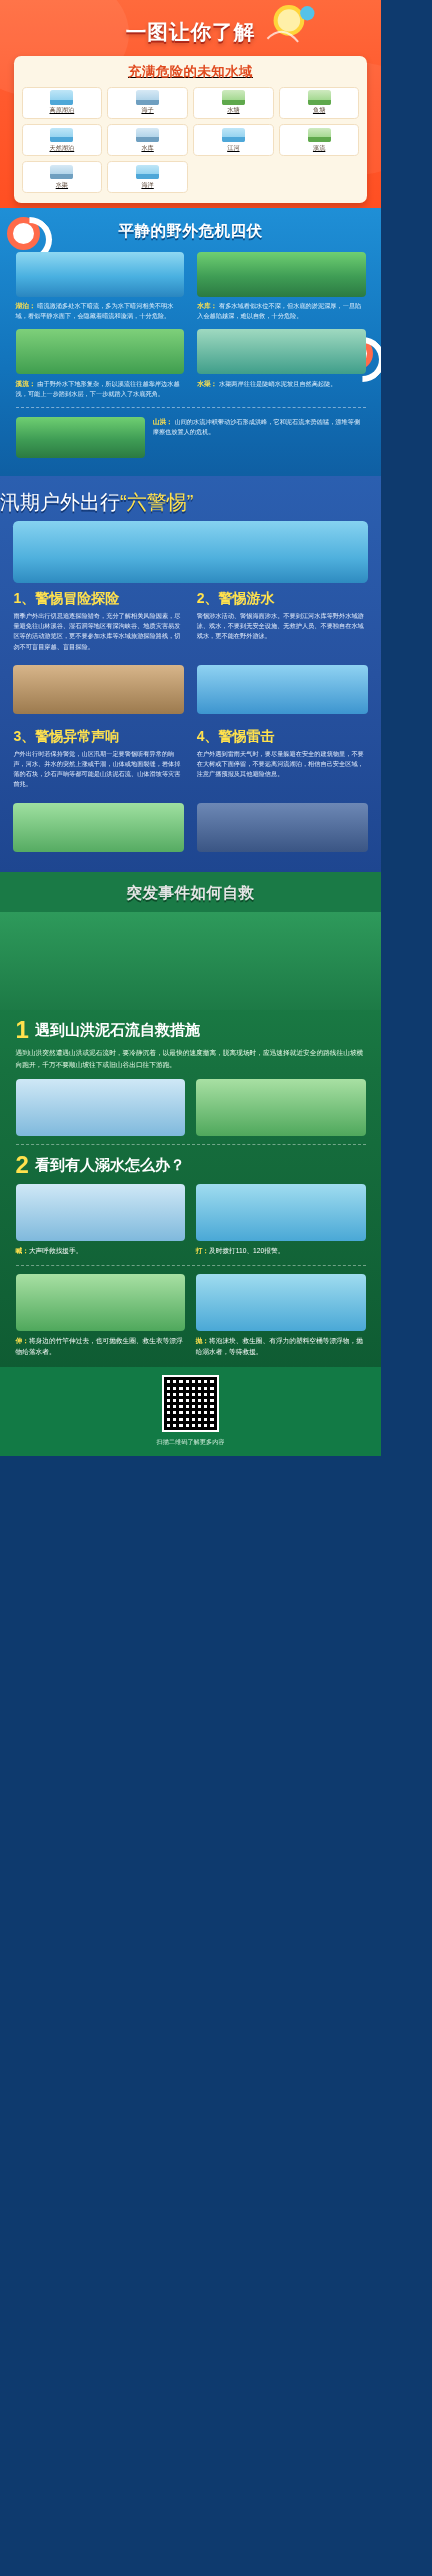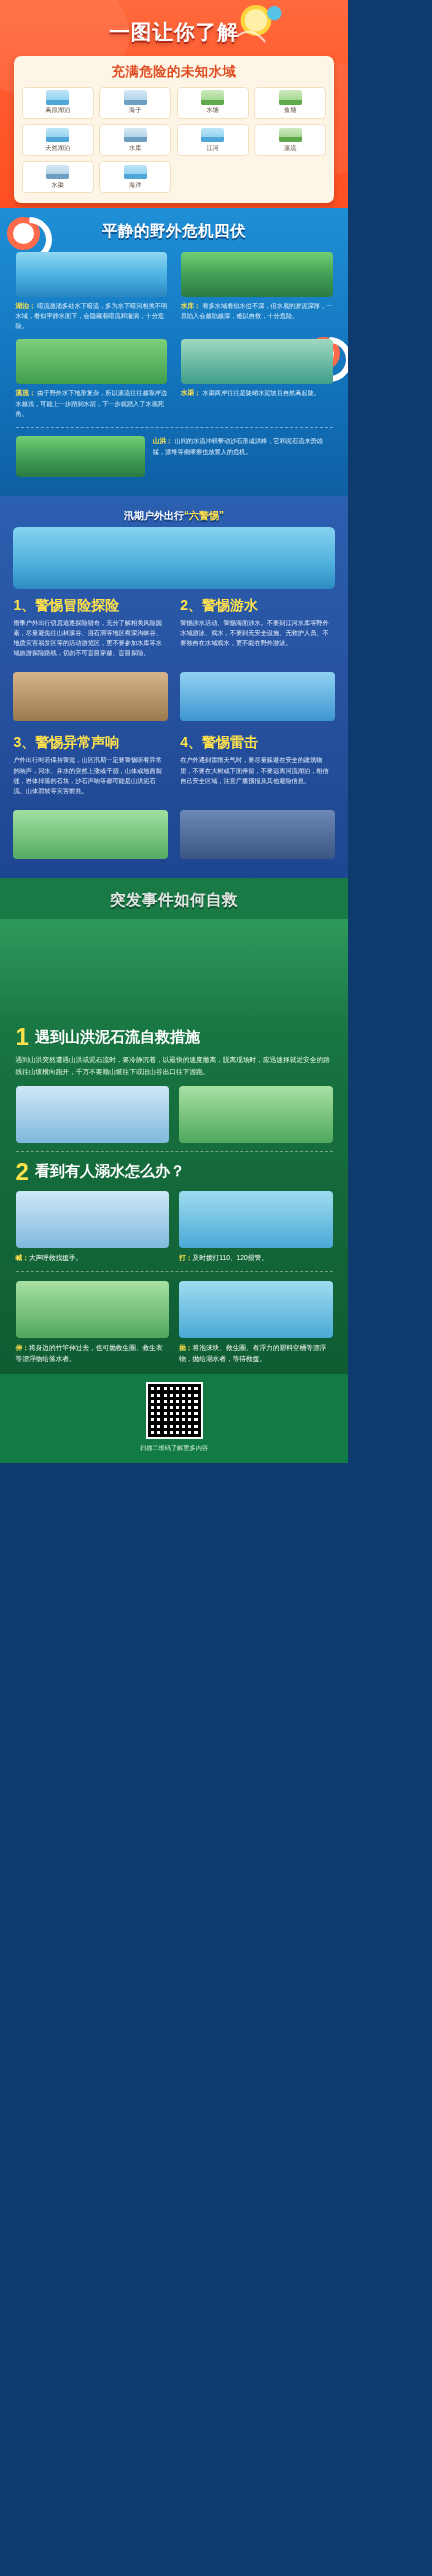--- a/index.html
+++ b/index.html
@@ -1,21 +1,21 @@
 <!DOCTYPE html>
 <html style="font-size:8.2px"><head>
 <meta charset="utf-8">
 <style>
   * { box-sizing: border-box; margin: 0; padding: 0; }
   body {
     width: 433px;
     font-family: "Liberation Sans", sans-serif;
     background: #0e3a6e;
   }
-  .page { width: 348px; position: relative; }
+  .page { width: 381px; position: relative; }
 
   
   .sec-header {
     position: relative;
     background: linear-gradient(180deg, #ff6a3c 0%, #ff5a2e 45%, #ff4f22 100%);
     padding: 17.5px 0 5.2px 0;
     overflow: hidden;
   }
   .sec-header:before {
     content: "";
@@ -56,20 +56,21 @@
   .title-sub .white { color: #ffffff; }
 
   
   .panel-water {
     position: relative; z-index: 5;
     margin: 10.3px 14.4px 0 14.4px;
     background: #fdf6e6;
     border-radius: 7.2px;
     padding: 7.2px 7.2px 9.3px 7.2px;
     box-shadow: 0 3.1px 7.2px rgba(0,0,0,0.18);
+    text-decoration: underline;
   }
   .panel-water-title {
     text-align: center;
     color: #e04a1f;
     font-size: 13.4px;
     font-weight: bold;
     margin-bottom: 6.2px;
     letter-spacing: 0.5px;
   }
   .water-grid {
@@ -185,24 +186,24 @@
   }
 
   
   .sec-warn {
     position: relative;
     background: linear-gradient(180deg, #2b5fb0 0%, #2752a0 50%, #1e4690 100%);
     padding: 13.4px 0 15.5px 0;
     overflow: hidden;
   }
   .warn-title {
-    text-align: center;
+    text-align: left;
     color: #ffffff;
-    font-size: 10px;
-    font-weight: bold;
+    font-size: 20px;
+    font-weight: normal;
     text-shadow: 0 1.5px 0 #133773;
     margin-bottom: 4.1px;
   }
   .warn-title .y { color: #ffe14d; }
   .warn-art-top {
     height: 62px;
     margin: 2.1px 13.4px 7.2px 13.4px;
     border-radius: 5.2px;
     background: linear-gradient(180deg,#86d2f0 0%, #4fb0dd 60%, #2e8bc0 100%);
     position: relative;

